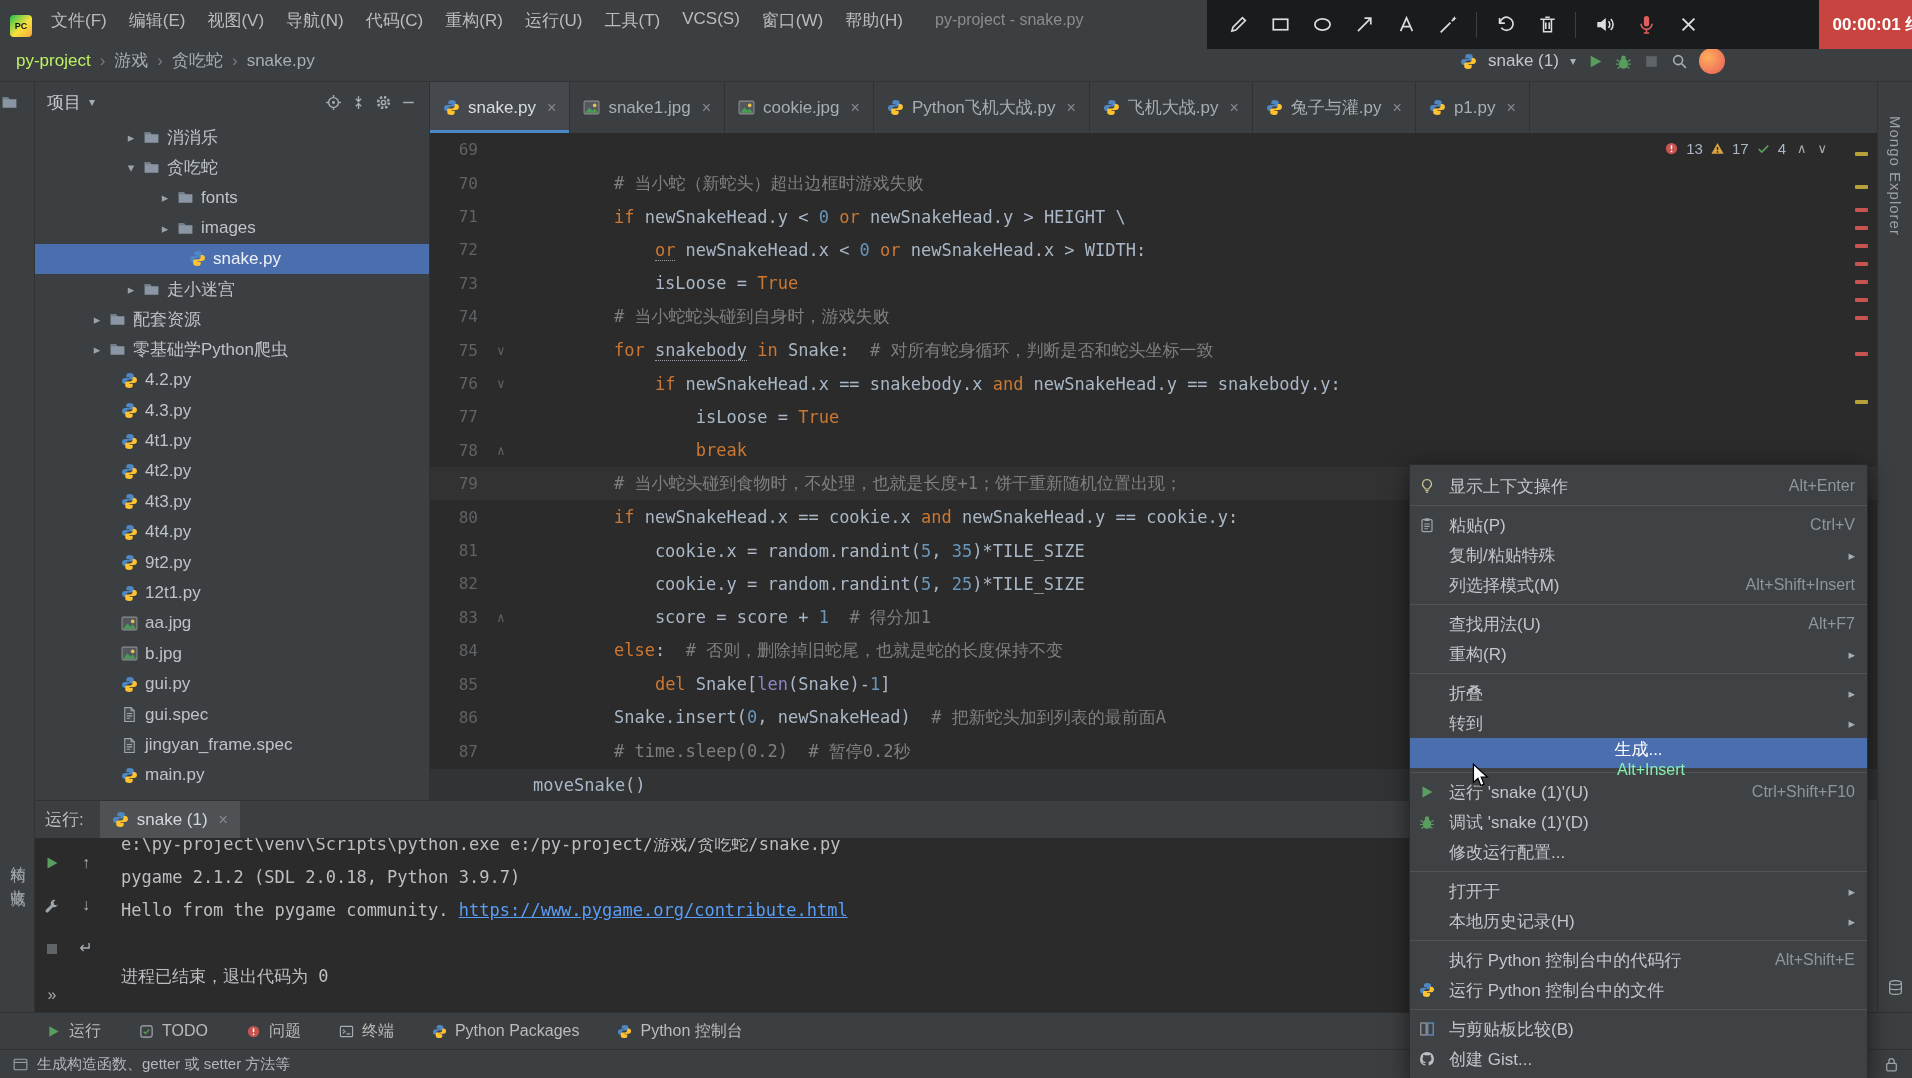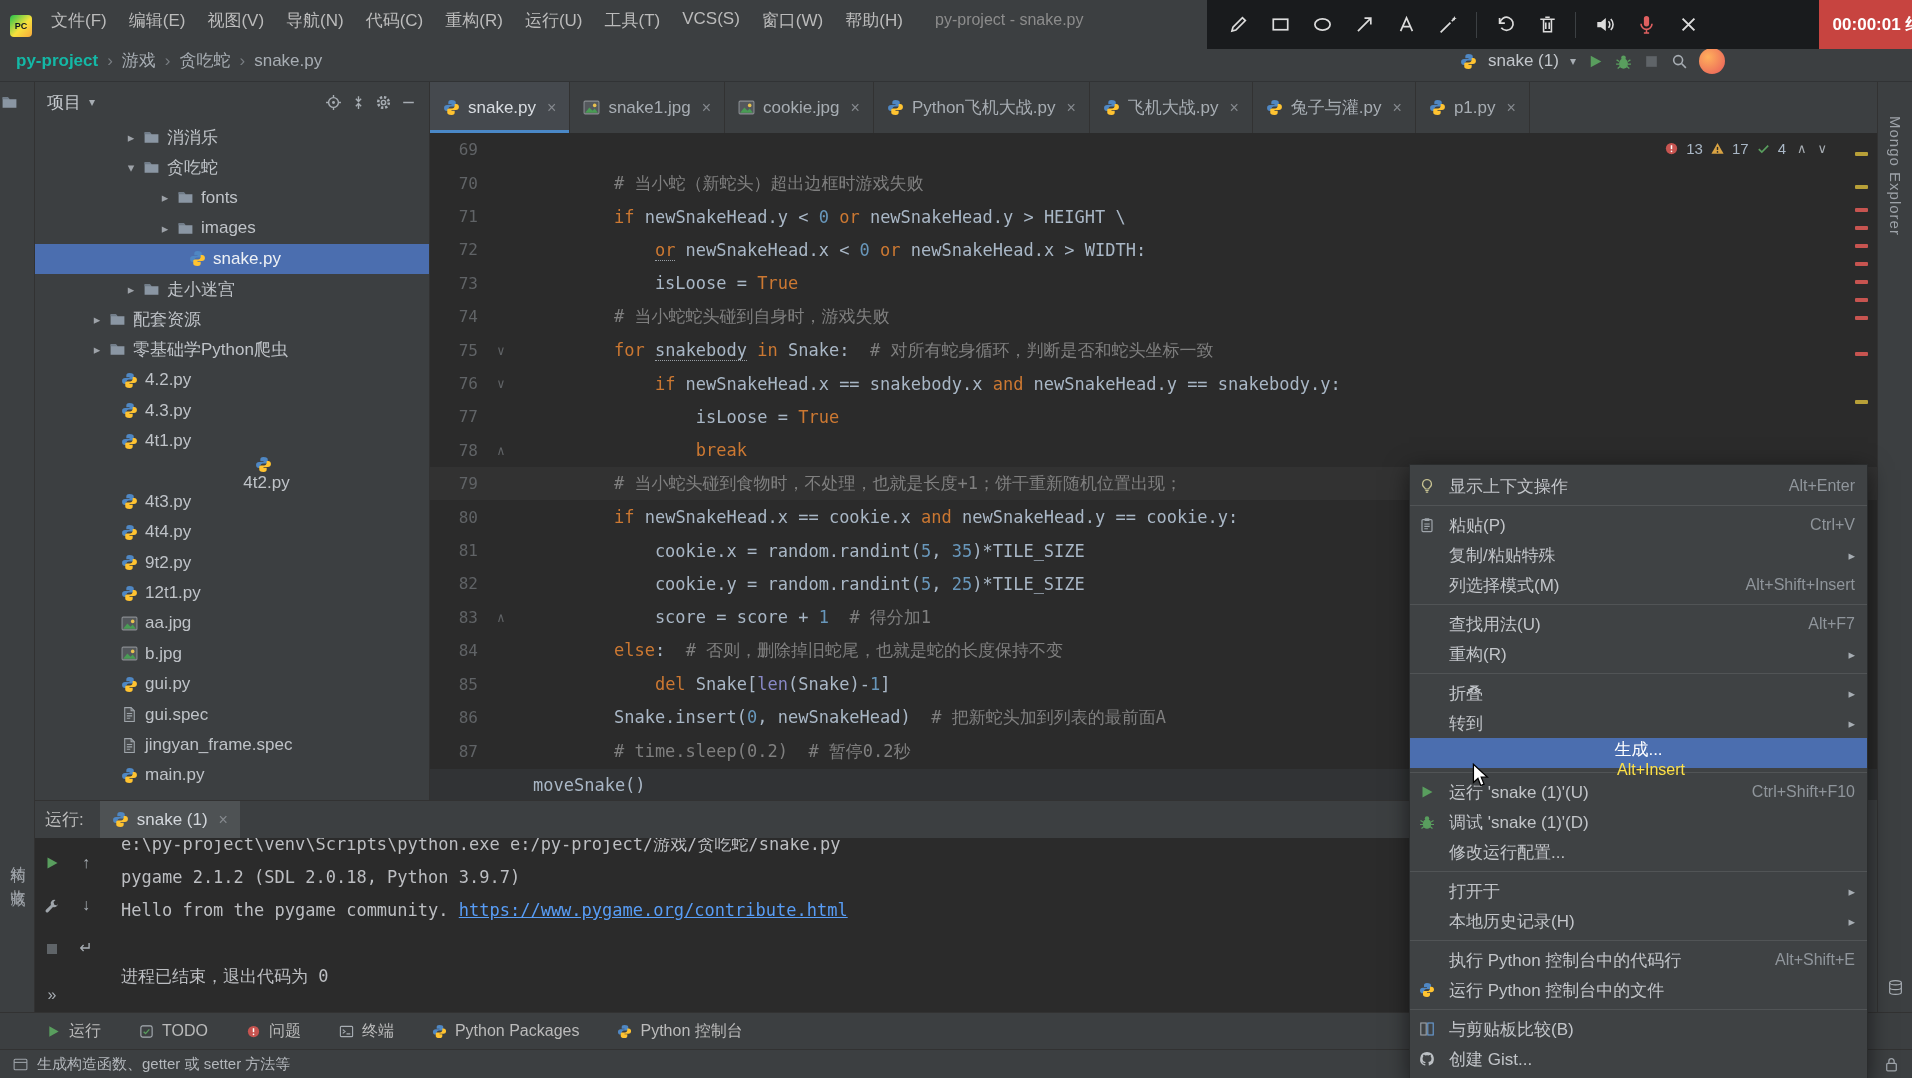--- a/index.html
+++ b/index.html
@@ -30,21 +30,21 @@
   .vsep { width:1px; height:26px; background:#3c4043; margin:0 7px; }
   #recorder-timer { margin-left:auto; width:134px; height:49px; background:#c74440;
                     color:#ffffff; font-size:17px; font-weight:bold;
                     display:flex; align-items:center; justify-content:center; white-space:nowrap; }
 
   
   #breadcrumb-bar { position:absolute; left:0; top:40px; width:1912px; height:42px;
                     background:#3c3f41; border-bottom:1px solid #313335;
                     display:flex; align-items:center; padding-left:16px; font-size:17px; }
   .bc-item { color:#a7adb3; white-space:nowrap; }
-  .bc-item.bold { color:#14b8a6; font-weight:bold; }
+  .bc-item.bold { color:#bef264; font-weight:normal; }
   .bc-sep { color:#787d82; margin:0 9px; }
   #main-toolbar { position:absolute; left:1460px; top:40px; height:42px; z-index:5;
                   display:flex; align-items:center; gap:11px; font-size:17px; color:#c3c7cc; }
   #run-config-caret { color:#a7adb3; font-size:12px; }
   #user-avatar { width:26px; height:26px; border-radius:50%;
                  background:radial-gradient(circle at 35% 35%, #ffb05c, #e85a5a); }
 
   
   #left-stripe { position:absolute; left:0; top:82px; width:35px; height:930px;
                  background:#3c3f41; border-right:1px solid #323232; }
@@ -142,21 +142,21 @@
   
   #context-menu { position:absolute; left:1409px; top:464px; width:459px;
                   background:#3f4244; border:1px solid #2a2c2d; padding:6px 0;
                   box-shadow:0 6px 22px rgba(0,0,0,.55); z-index:100; font-size:17px; }
   .cm-item { height:30px; display:flex; align-items:center; padding:0 12px 0 9px; color:#c2c5c9; }
   .cm-item.hl { background:#4b6eaf; color:#ffffff;flex-direction:column; }
   .cm-icon { width:27px; flex:none; display:inline-flex; }
   .cm-icon svg { width:16px; height:16px; }
   .cm-label { flex:1; margin-left:3px; white-space:nowrap; }
   .cm-shortcut { color:#8f959b; margin-left:28px; font-size:16px; white-space:nowrap; }
-  .cm-item.hl .cm-shortcut { color:#fde047; }
+  .cm-item.hl .cm-shortcut { color:#86efac; }
   .cm-sub { color:#a7adb3; margin-left:28px; font-size:13px; }
   .cm-sep { height:1px; background:#515456; margin:4px 0; }
 
   #cursor { position:absolute; left:1470px; top:763px; z-index:200; }
 </style>
 </head>
 <body>
 
 <div id="app">
 
@@ -437,21 +437,21 @@
         <div class="tree-row" style="padding-left: 62px;">
           <span class="tree-chevron"></span>
           <span class="icn">
             <svg viewBox="0 0 16 16">
               <path d="M7.9 1C5.7 1 5 2 5 3.2V5h3v.7H3.8C2.2 5.7 1 6.6 1 8.4c0 1.7 1 2.9 2.7 2.9H5V9.6C5 8.2 6.1 7 7.5 7h3C11.6 7 12 6.3 12 5.3V3.2C12 2 11 1 7.9 1z" fill="#4f87c3"></path>
               <path d="M8.1 15c2.2 0 2.9-1 2.9-2.2V11H8v-.7h4.2c1.6 0 2.8-.9 2.8-2.7 0-1.7-1-2.9-2.7-2.9H11v1.7C11 7.8 9.9 9 8.5 9h-3C4.4 9 4 9.7 4 10.7v2.1C4 14 5 15 8.1 15z" fill="#ffc331"></path>
             </svg>
           </span>
           <span class="tree-label">4t1.py</span>
         </div>
-        <div class="tree-row" style="padding-left: 62px; flex-direction: column;">
+        <div class="tree-row" style="padding-left: 62px;">
           <span class="tree-chevron"></span>
           <span class="icn">
             <svg viewBox="0 0 16 16">
               <path d="M7.9 1C5.7 1 5 2 5 3.2V5h3v.7H3.8C2.2 5.7 1 6.6 1 8.4c0 1.7 1 2.9 2.7 2.9H5V9.6C5 8.2 6.1 7 7.5 7h3C11.6 7 12 6.3 12 5.3V3.2C12 2 11 1 7.9 1z" fill="#4f87c3"></path>
               <path d="M8.1 15c2.2 0 2.9-1 2.9-2.2V11H8v-.7h4.2c1.6 0 2.8-.9 2.8-2.7 0-1.7-1-2.9-2.7-2.9H11v1.7C11 7.8 9.9 9 8.5 9h-3C4.4 9 4 9.7 4 10.7v2.1C4 14 5 15 8.1 15z" fill="#ffc331"></path>
             </svg>
           </span>
           <span class="tree-label">4t2.py</span>
         </div>
         <div class="tree-row" style="padding-left: 62px;">

